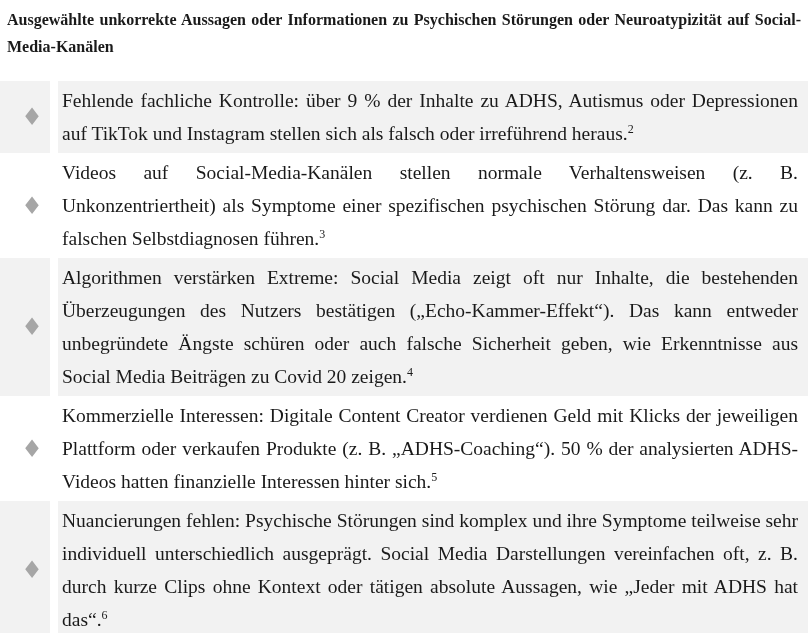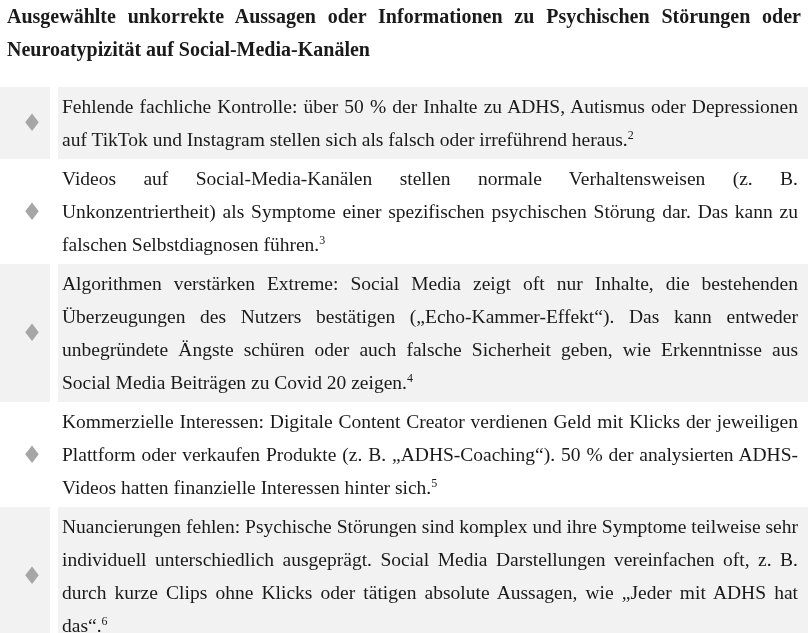--- a/index.html
+++ b/index.html
@@ -10,24 +10,24 @@
   body {
     width: 808px;
     font-family: "Liberation Serif", serif;
     color: var(--text-color, #1a1a1a);
   }
   .document {
     width: 808px;
   }
   .doc-title {
     font-weight: bold;
-    font-size: 20px;
-    line-height: 33px;
+    font-size: 16px;
+    line-height: 27px;
     text-align: justify;
-    padding: 0 7px 0 7px;
+    padding: 6px 7px 0 7px;
   }
   .statements-table {
     margin-top: 21px;
     width: 100%;
   }
   .statement-row {
     display: flex;
     column-gap: 8px;            
     margin: 0;
   }
@@ -70,21 +70,21 @@
 <div class="document">
 
   <div class="doc-title">Ausgewählte unkorrekte Aussagen oder Informationen zu Psychischen Störungen oder Neuroatypizität auf Social-Media-Kanälen</div>
 
   <div class="statements-table">
 
     <div class="statement-row">
       <div class="cell bullet-cell">
         <span class="bullet-glyph">♦</span>
       </div>
-      <div class="cell text-cell"><span>Fehlende fachliche Kontrolle: über 50 % der Inhalte zu ADHS, Autismus oder Depressionen auf TikTok und Instagram stellen sich als falsch oder irreführend heraus.</span><sup class="footnote-ref">2</sup></div>
+      <div class="cell text-cell"><span>Fehlende fachliche Kontrolle: über 9 % der Inhalte zu ADHS, Autismus oder Depressionen auf TikTok und Instagram stellen sich als falsch oder irreführend heraus.</span><sup class="footnote-ref">2</sup></div>
     </div>
 
     <div class="statement-row">
       <div class="cell bullet-cell">
         <span class="bullet-glyph">♦</span>
       </div>
       <div class="cell text-cell"><span>Videos auf Social-Media-Kanälen stellen normale Verhaltensweisen (z. B. Unkonzentriertheit) als Symptome einer spezifischen psychischen Störung dar. Das kann zu falschen Selbstdiagnosen führen.</span><sup class="footnote-ref">3</sup></div>
     </div>
 
     <div class="statement-row">
@@ -98,17 +98,17 @@
       <div class="cell bullet-cell">
         <span class="bullet-glyph">♦</span>
       </div>
       <div class="cell text-cell"><span>Kommerzielle Interessen: Digitale Content Creator verdienen Geld mit Klicks der jeweiligen Plattform oder verkaufen Produkte (z. B. „ADHS-Coaching“). 50 % der analysierten ADHS-Videos hatten finanzielle Interessen hinter sich.</span><sup class="footnote-ref">5</sup></div>
     </div>
 
     <div class="statement-row">
       <div class="cell bullet-cell">
         <span class="bullet-glyph">♦</span>
       </div>
-      <div class="cell text-cell"><span>Nuancierungen fehlen: Psychische Störungen sind komplex und ihre Symptome teilweise sehr individuell unterschiedlich ausgeprägt. Social Media Darstellungen vereinfachen oft, z. B. durch kurze Clips ohne Klicks oder tätigen absolute Aussagen, wie „Jeder mit ADHS hat das“.</span><sup class="footnote-ref">6</sup></div>
+      <div class="cell text-cell"><span>Nuancierungen fehlen: Psychische Störungen sind komplex und ihre Symptome teilweise sehr individuell unterschiedlich ausgeprägt. Social Media Darstellungen vereinfachen oft, z. B. durch kurze Clips ohne Kontext oder tätigen absolute Aussagen, wie „Jeder mit ADHS hat das“.</span><sup class="footnote-ref">6</sup></div>
     </div>
 
   </div>
 </div>
 
 </body></html>

